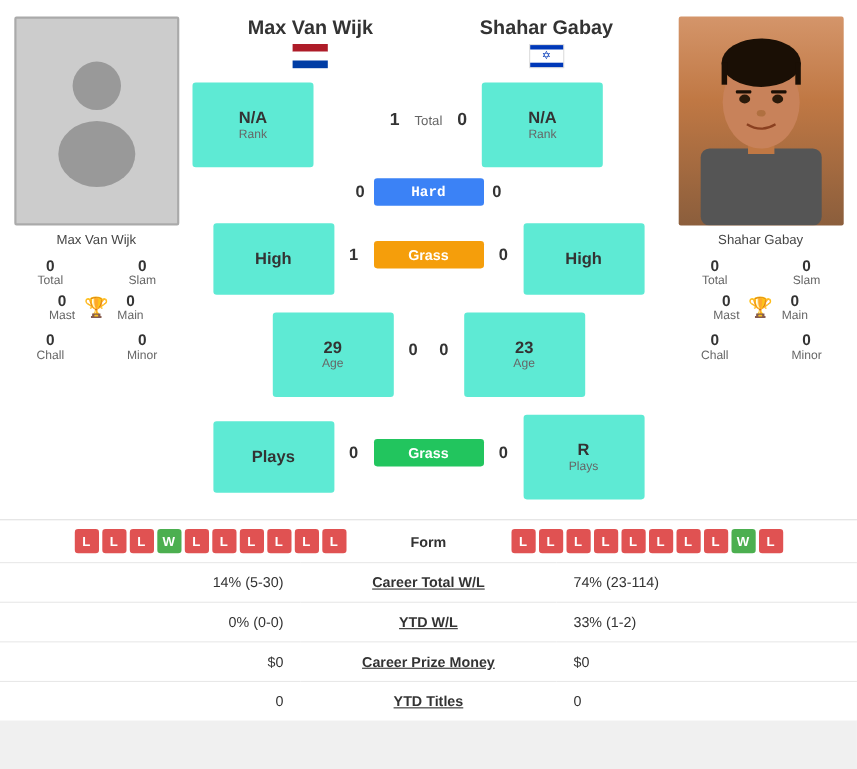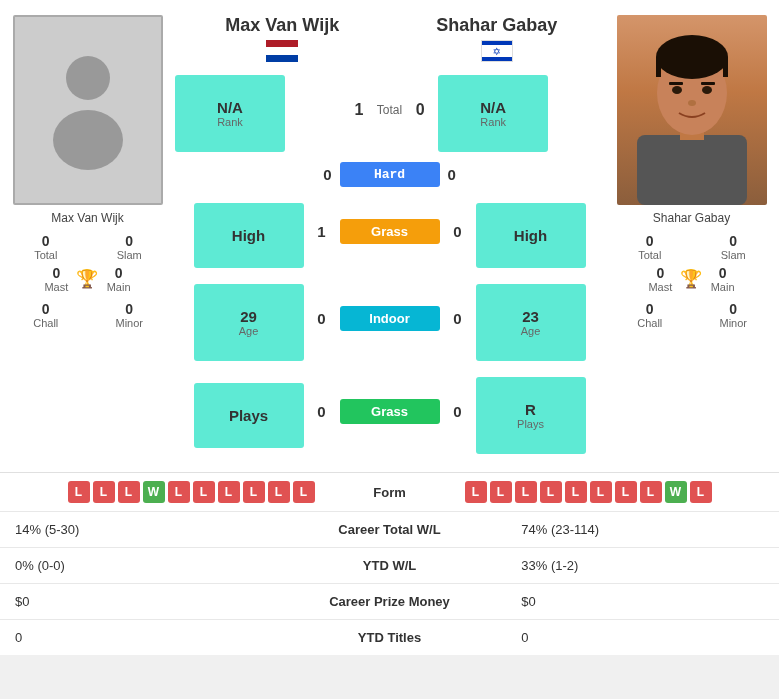--- a/index.html
+++ b/index.html
@@ -204,30 +204,31 @@
     .stats-table tr {
       border-top: 1px solid #e8e8e8;
     }
 
     .stats-table td {
       padding: 10px 15px;
       font-size: 13px;
     }
 
     .stats-table td.left-val {
-      text-align: left;
+      text-align: right;
       width: 35%;
       color: #333;
     }
 
     .stats-table td.center-label-cell {
       text-align: center;
       font-weight: bold;
       color: #333;
       width: 30%;
+      text-decoration: underline;
     }
 
     .stats-table td.right-val {
       text-align: left;
       width: 35%;
       color: #333;
     }
 
     
     .top-wrapper {
@@ -410,21 +411,20 @@
 
       <div style="display:flex;align-items:center;width:100%;margin-bottom:8px;">
         <div style="flex:1;text-align:right;padding-right:8px;">
           <div class="info-box" style="display:inline-block;">
             <span class="info-box-value">29</span>
             <span class="info-box-label">Age</span>
           </div>
         </div>
         <div style="display:flex;align-items:center;gap:8px;">
           <span style="font-size:15px;font-weight:bold;width:20px;text-align:center;">0</span>
-          <button class="surface-btn btn-indoor">Indoor</button>
           <span style="font-size:15px;font-weight:bold;width:20px;text-align:center;">0</span>
         </div>
         <div style="flex:1;text-align:left;padding-left:8px;">
           <div class="info-box" style="display:inline-block;">
             <span class="info-box-value">23</span>
             <span class="info-box-label">Age</span>
           </div>
         </div>
       </div>
 

